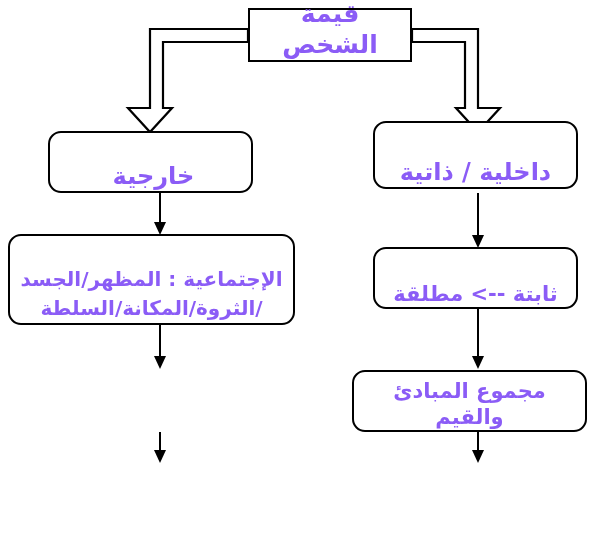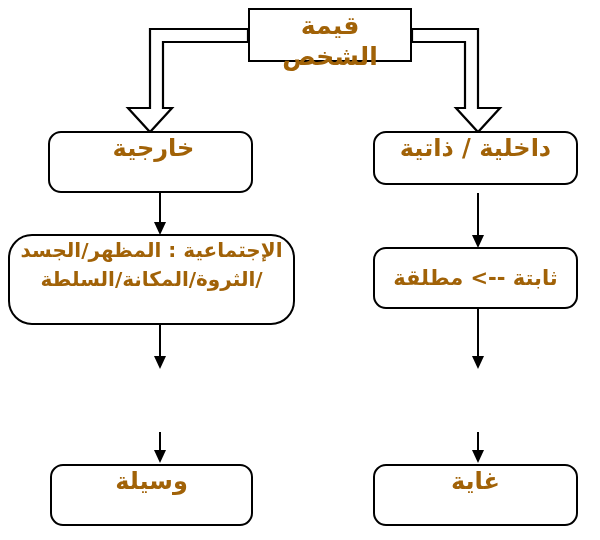--- a/index.html
+++ b/index.html
@@ -21,25 +21,25 @@
     top: 0;
     width: 600px;
     height: 540px;
   }
   .node-box {
     position: absolute;
     box-sizing: border-box;
     background: #ffffff;
     border: 2px solid #000000;
     display: flex;
-    align-items: flex-start;
+    align-items: flex-end;
     justify-content: center;
     text-align: center;
     direction: rtl;
-    color: #a16207;
+    color: #8b5cf6;
     font-weight: bold;
     line-height: 1.25;
     letter-spacing: 0;
   }
   .node-box.rounded { border-radius: 13px; }
   .node-box.sharp   { border-radius: 0; }
   .node-label {
     display: block;
     width: 100%;
     padding: 0 6px;
@@ -93,36 +93,33 @@
   </svg>
 
   <div class="node-box sharp" style="left:248px; top:8px; width:164px; height:54px;">
     <span class="node-label t-root">قيمة الشخص</span>
   </div>
 
   <div class="node-box rounded" style="left:48px; top:131px; width:205px; height:62px;padding-left:6px;">
     <span class="node-label t-branch">خارجية</span>
   </div>
 
-  <div class="node-box rounded" style="left:373px; top:131px; width:205px; height:54px;">
+  <div class="node-box rounded" style="left:373px; top:121px; width:205px; height:68px;">
     <span class="node-label t-branch">داخلية / ذاتية</span>
   </div>
 
-  <div class="node-box rounded" style="left:8px; top:234px; width:287px; height:91px;border-radius:24px;">
+  <div class="node-box rounded" style="left:8px; top:234px; width:287px; height:91px;">
     <span class="node-label t-social">الإجتماعية : المظهر/الجسد
 /الثروة/المكانة/السلطة</span>
   </div>
 
   <div class="node-box rounded" style="left:373px; top:247px; width:205px; height:62px;">
     <span class="node-label t-mid">ثابتة --&gt; مطلقة</span>
   </div>
 
 
-
-  <div class="node-box rounded" style="left:50px; top:464px; width:203px; height:62px;">
-    <span class="node-label t-leaf">وسيلة</span>
+  <div class="node-box rounded" style="left:352px; top:370px; width:235px; height:62px;">
+    <span class="node-label t-mid">مجموع المبادئ والقيم</span>
   </div>
 
-  <div class="node-box rounded" style="left:373px; top:464px; width:205px; height:62px;">
-    <span class="node-label t-leaf">غاية</span>
-  </div>
+
 
 </div>
 
 </body></html>

